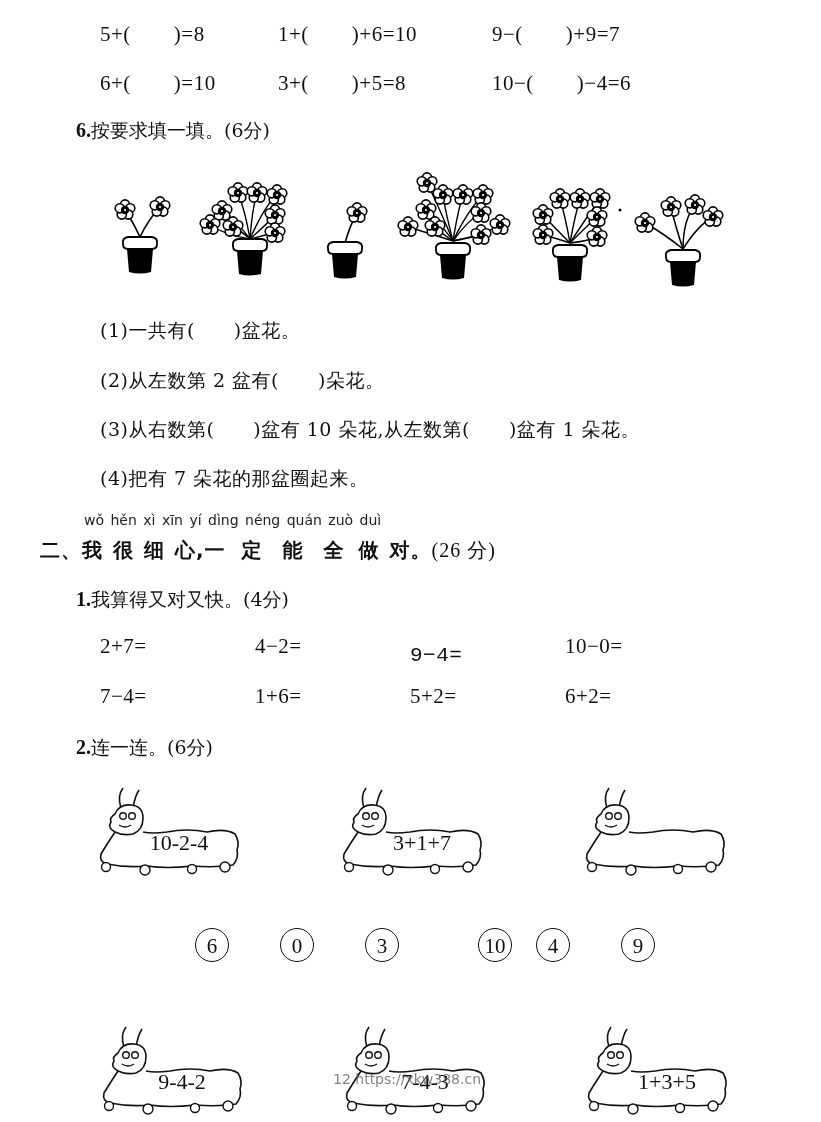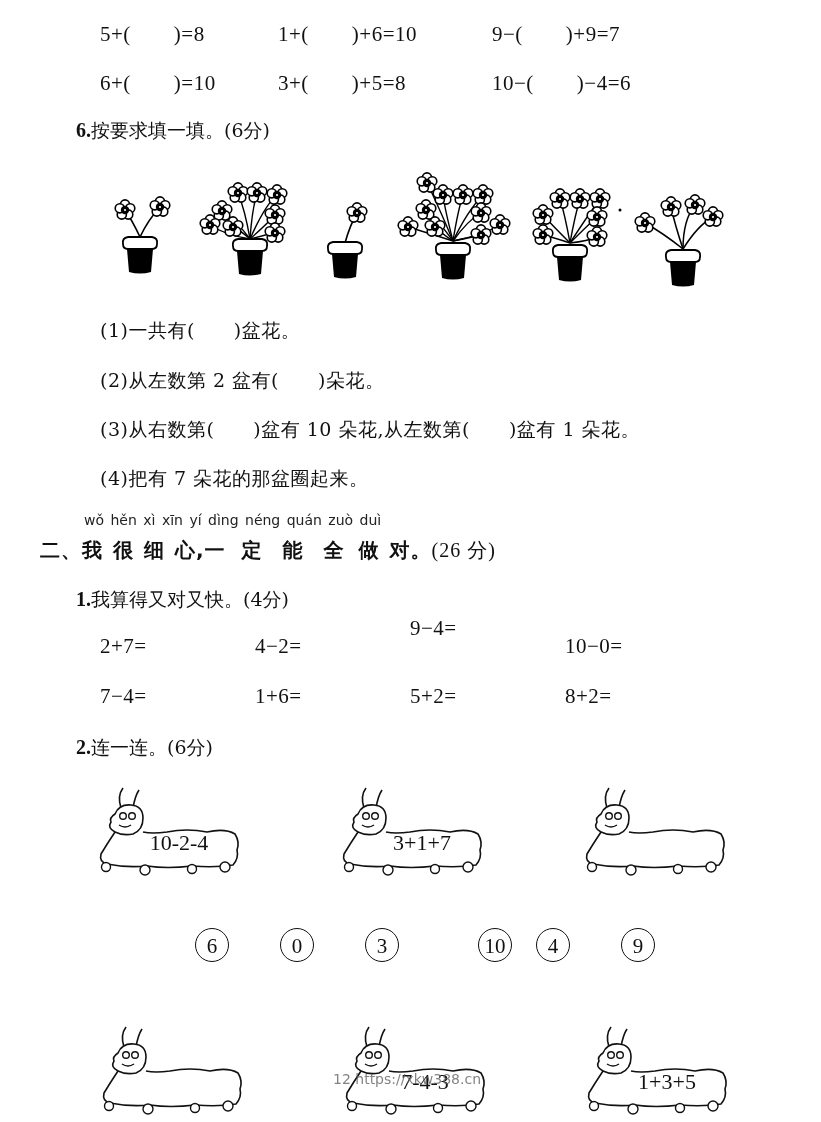--- a/index.html
+++ b/index.html
@@ -179,26 +179,26 @@
 <div class="abs pinyin" style="left:84px; top:512px; word-spacing:2px;">wǒ hěn  xì  xīn     yí  dìng néng quán zuò duì</div>
 <div class="abs sec-title" style="left:40px; top:537px;">
   <span>二、</span><span>我</span><span class="sp"></span><span>很</span><span class="sp"></span><span>细</span><span class="sp"></span><span>心</span><span>,</span><span>一</span><span class="sp" style="width:16px"></span><span>定</span><span class="sp" style="width:20px"></span><span>能</span><span class="sp" style="width:20px"></span><span>全</span><span class="sp" style="width:14px"></span><span>做</span><span class="sp"></span><span>对</span><span>。</span><span style="font-weight:normal; font-family:'Liberation Serif',serif;">(26 分)</span>
 </div>
 
 <div class="abs q-title" style="left:76px; top:587px;">
   <b>1.</b><span>我算得又对又快。(4分)</span>
 </div>
 <div class="abs eq" style="left:100px; top:634px;">2+7=</div>
 <div class="abs eq" style="left:255px; top:634px;">4−2=</div>
-<div class="abs eq" style="left:410px; top:616px;">9−4=</div>
+<div class="abs eq" style="left:410px; top:644px;font-family:Liberation Mono, monospace;">9−4=</div>
 <div class="abs eq" style="left:565px; top:634px;">10−0=</div>
 <div class="abs eq" style="left:100px; top:684px;">7−4=</div>
 <div class="abs eq" style="left:255px; top:684px;">1+6=</div>
 <div class="abs eq" style="left:410px; top:684px;">5+2=</div>
-<div class="abs eq" style="left:565px; top:684px;">8+2=</div>
+<div class="abs eq" style="left:565px; top:684px;">6+2=</div>
 
 <div class="abs q-title" style="left:76px; top:735px;">
   <b>2.</b><span>连一连。(6分)</span>
 </div>
 
 <div class="cat" style="left:97px; top:778px;">
   <svg width="150" height="100" viewBox="0 0 150 100">
       <use href="#caterpillar"></use>
     </svg>
   <div class="cat-label">10-2-4</div>
@@ -219,20 +219,21 @@
 <div class="circle-num" style="left:280px; top:928px;">0</div>
 <div class="circle-num" style="left:365px; top:928px;">3</div>
 <div class="circle-num" style="left:451px; top:928px;margin-left:27px;">10</div>
 <div class="circle-num" style="left:536px; top:928px;">4</div>
 <div class="circle-num" style="left:621px; top:928px;">9</div>
 
 <div class="cat" style="left:100px; top:1017px;">
   <svg width="150" height="100" viewBox="0 0 150 100">
       <use href="#caterpillar"></use>
     </svg>
+  <div class="cat-label">9-4-2</div>
 </div>
 <div class="cat" style="left:343px; top:1017px;">
   <svg width="150" height="100" viewBox="0 0 150 100">
       <use href="#caterpillar"></use>
     </svg>
   <div class="cat-label">7-4-3</div>
 </div>
 <div class="cat" style="left:585px; top:1017px;">
   <svg width="150" height="100" viewBox="0 0 150 100">
       <use href="#caterpillar"></use>

